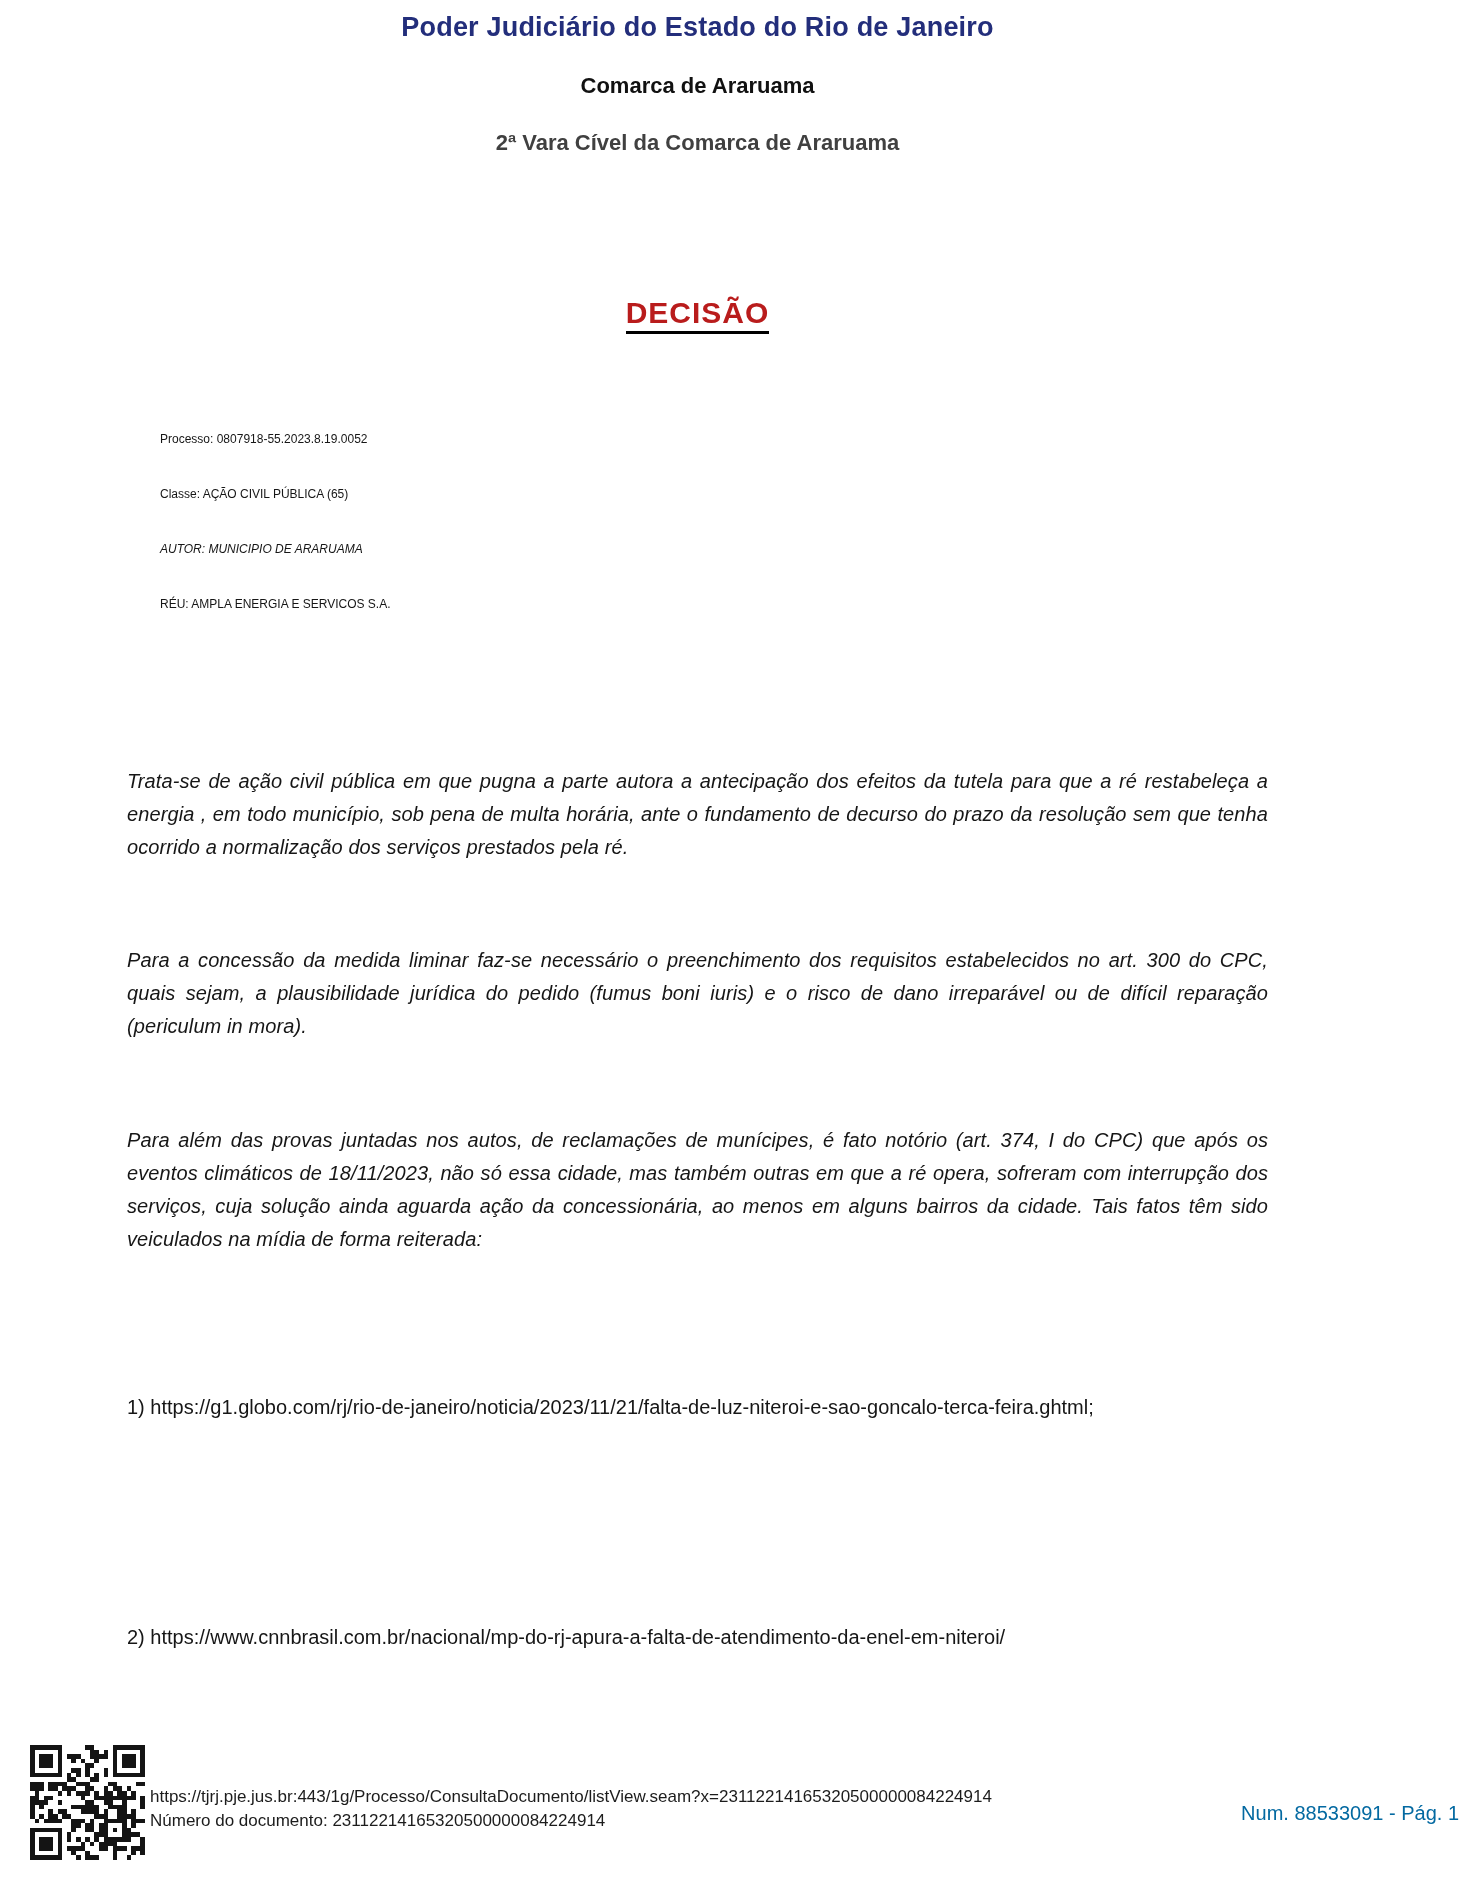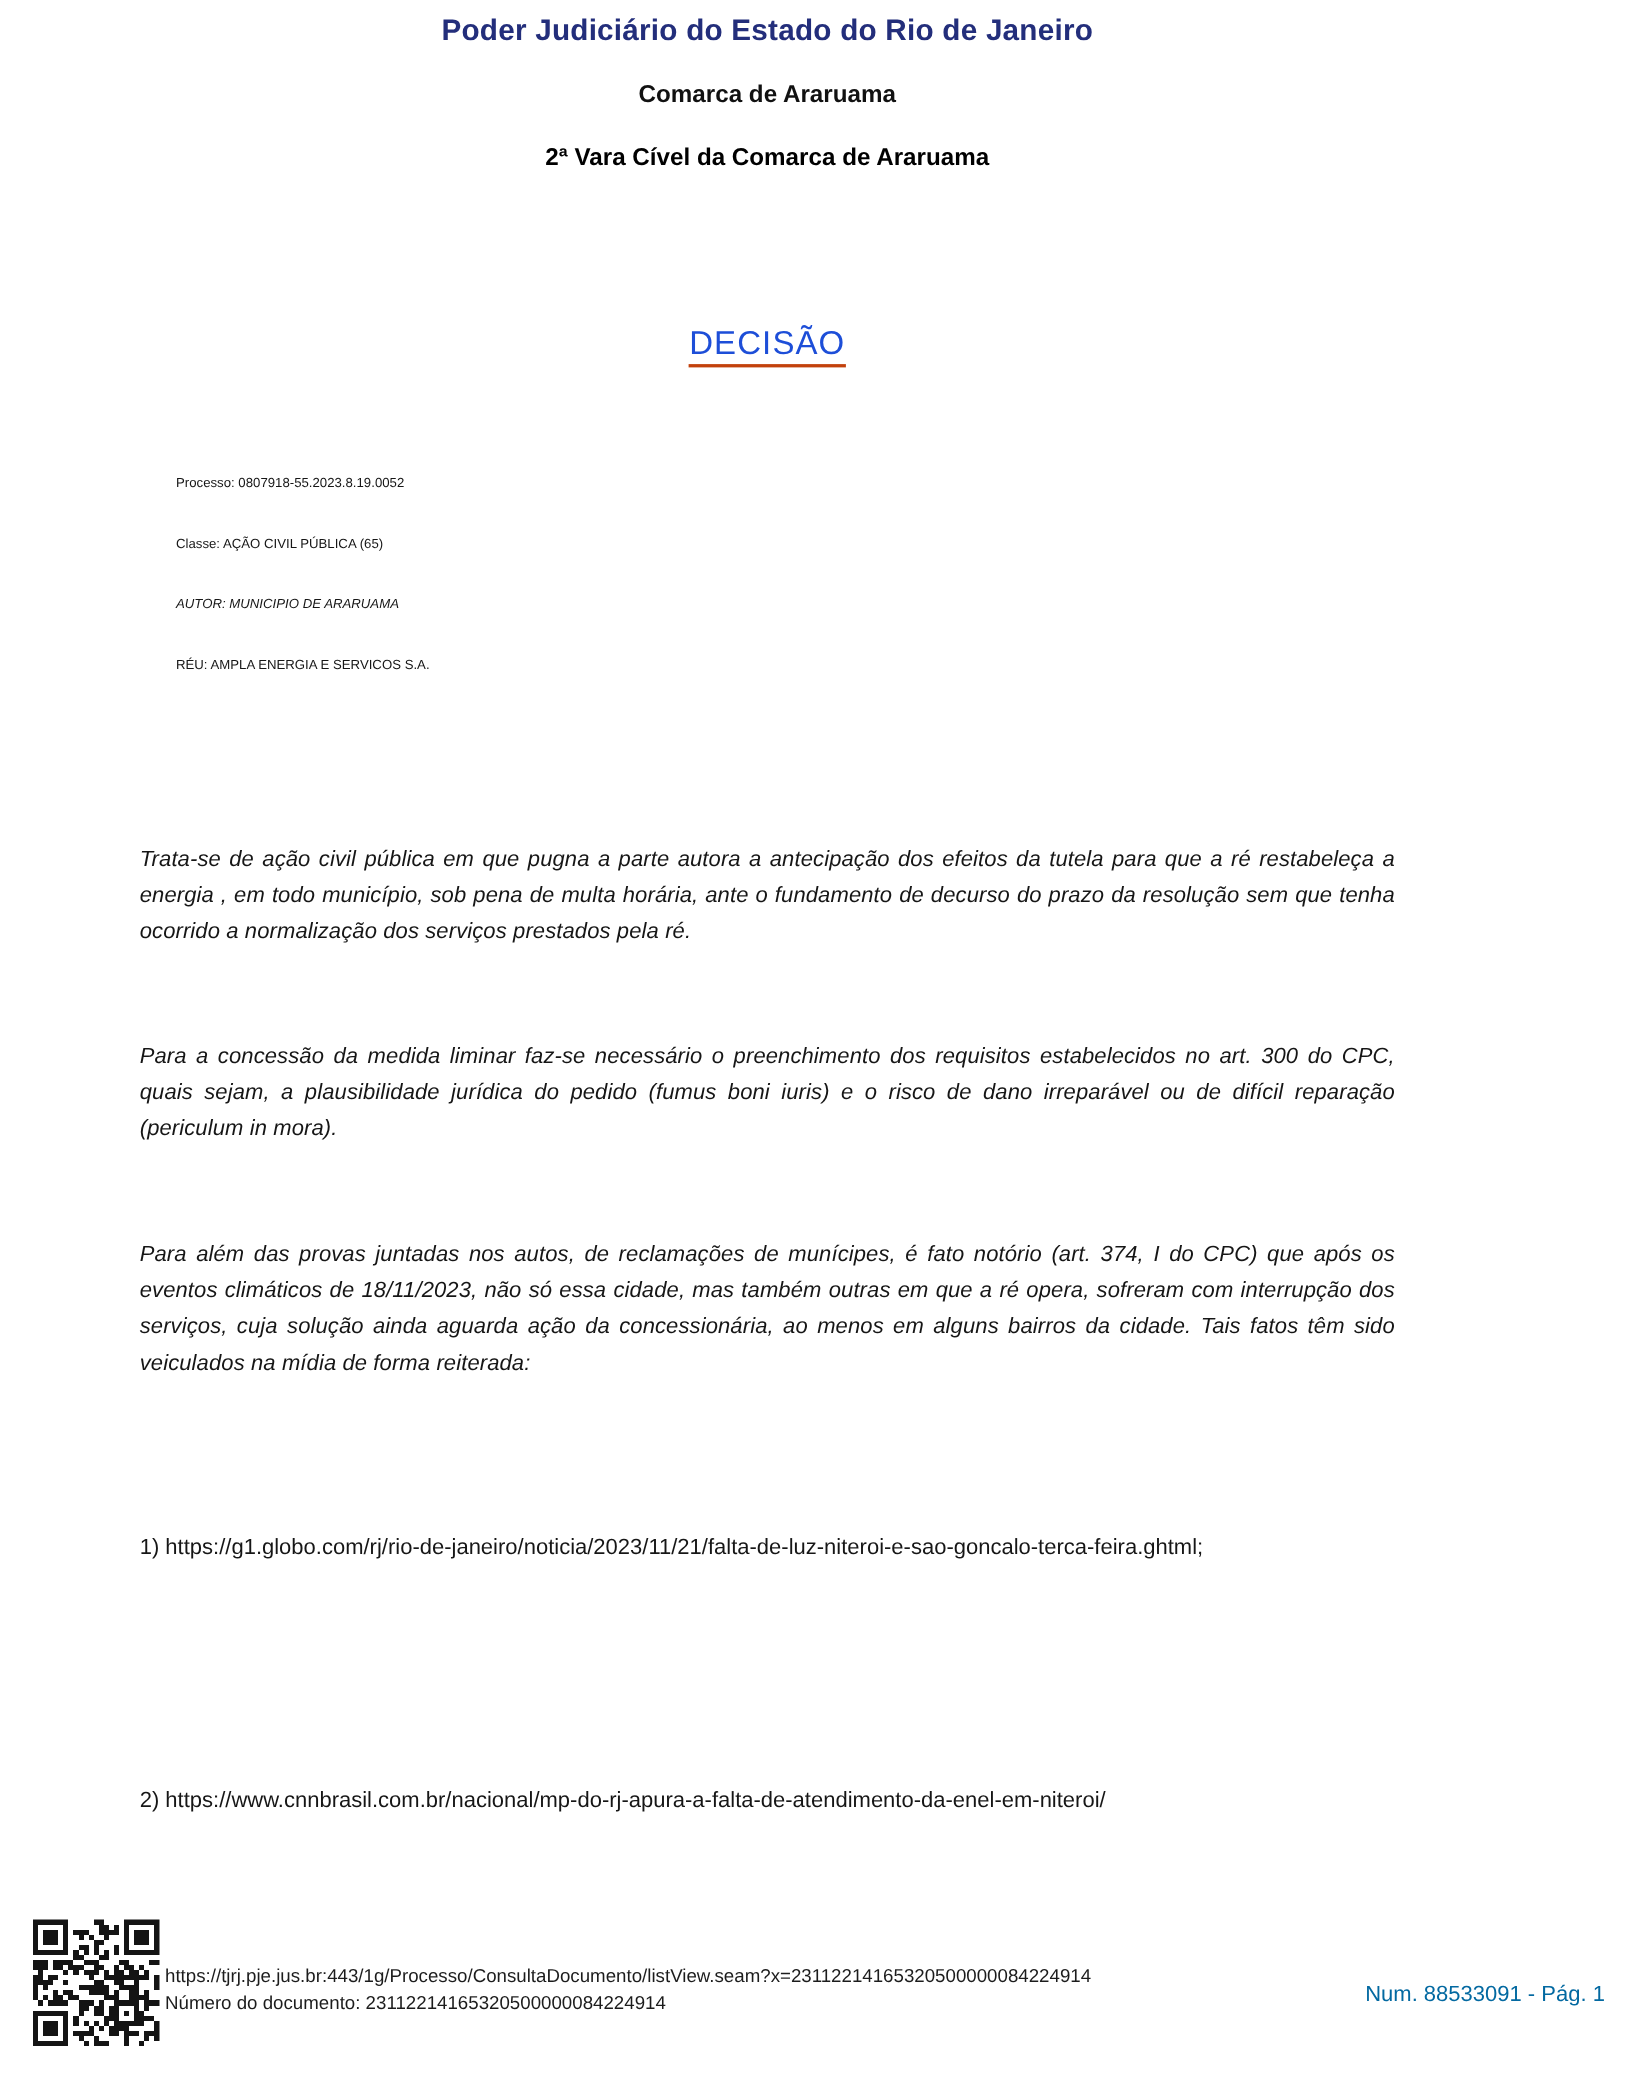--- a/index.html
+++ b/index.html
@@ -40,38 +40,38 @@
     text-align: center;
     font-size: 22px;
     font-weight: bold;
     color: #111;
   }
   .vara-line {
     top: 130px;
     text-align: center;
     font-size: 22px;
     font-weight: bold;
-    color: #000000;
+    color: #404040;
   }
   .address-line {
     top: 187px;
     text-align: center;
     font-size: 20px;
     color: #1a1a1a;
   }
 
   
   .decision-title-wrap { top: 296px; text-align: center; }
   .decision-title {
     display: inline-block;
     font-size: 30px;
-    font-weight: normal;
+    font-weight: bold;
     letter-spacing: 1px;
-    color: #1d4ed8;
-    border-bottom: 3px solid #c2410c;
+    color: #b91c1c;
+    border-bottom: 3px solid #000000;
     padding-bottom: 1px;
   }
 
   
   .case-line {
     left: 33px;
     right: auto;
     font-size: 12px;
     line-height: 22px;
     color: #161616;

